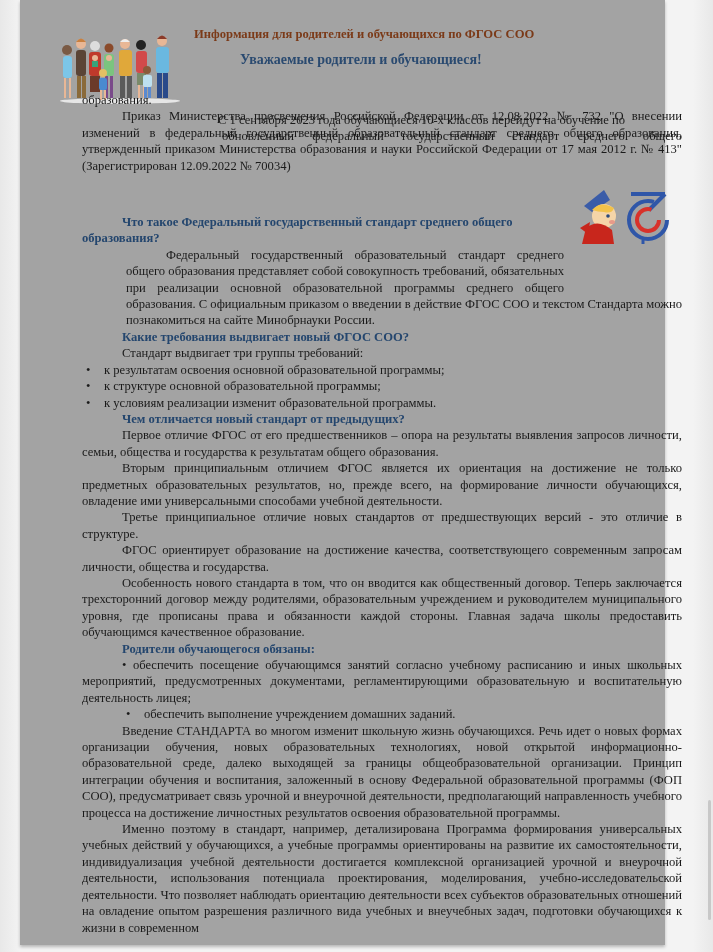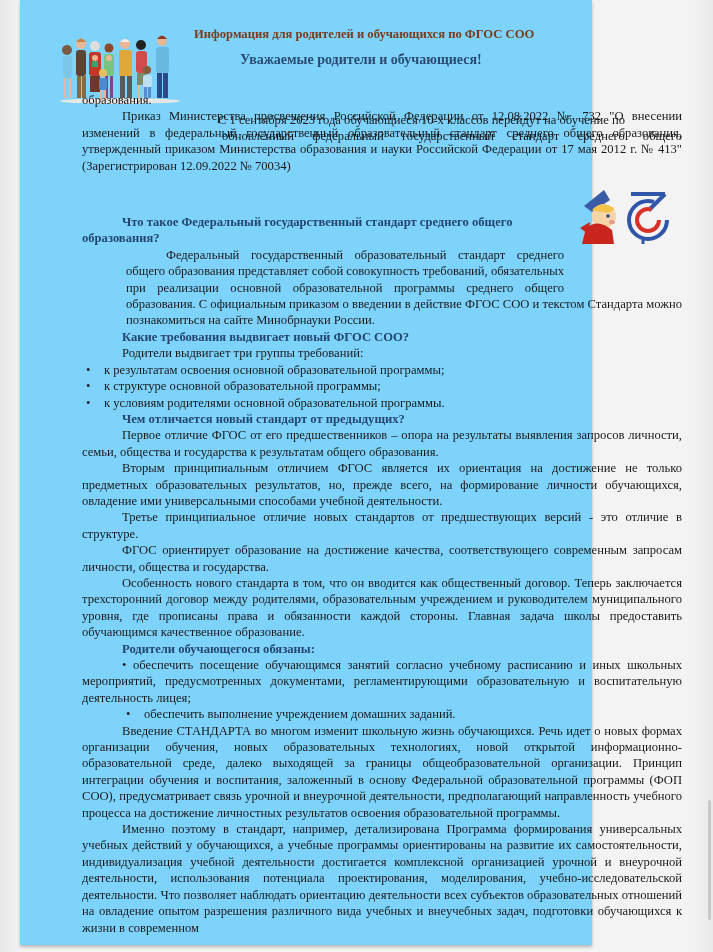--- a/index.html
+++ b/index.html
@@ -4,22 +4,22 @@
   <style>
     html, body { margin: 0; padding: 0; }
     body {
       width: 713px; height: 952px; overflow: hidden;
       background: linear-gradient(to right, #e8e8e8 0px, #f3f3f3 20px, #f3f3f3 693px, #e8e8e8 713px);
       font-family: "Liberation Serif", serif;
       color: #1a1a1a;
       position: relative;
     }
     .page {
-      position: absolute; left: 20px; top: 0; width: 572px; height: 945px;
-      background: #7dd3fc;
+      position: absolute; left: 20px; top: 0; width: 645px; height: 945px;
+      background: #a3a3a3;
       box-shadow: 0 2px 3px rgba(0,0,0,0.25);
     }
     .scrollbar {
       position: absolute; right: 2px; top: 800px; width: 3px; height: 120px;
       background: #c8c8c8; border-radius: 2px;
     }
     .content {
       position: absolute; left: 62px; top: 0; width: 600px;
       font-size: 12.6px; line-height: 16.4px;
     }
@@ -132,25 +132,25 @@
     <p class="indent">Приказ Министерства просвещения Российской Федерации от 12.08.2022 № 732 "О внесении изменений в федеральный государственный образовательный стандарт среднего общего образования, утвержденный приказом Министерства образования и науки Российской Федерации от 17 мая 2012 г. № 413" (Зарегистрирован 12.09.2022 № 70034)</p>
 
     <div style="width:470px;">
       <p class="indent sec-h" style="text-align:left;margin-top:40px;">Что такое Федеральный государственный стандарт среднего общего образования?</p>
     </div>
     <p class="indent" style="position:relative;margin-left:44px;">
       <span style="float:right;width:118px;height:34px;"></span><span>Федеральный государственный образовательный стандарт среднего общего образования представляет собой совокупность требований, обязательных при реализации основной образовательной программы среднего общего образования. С официальным приказом о введении в действие ФГОС СОО и текстом Стандарта можно познакомиться на сайте Минобрнауки России.</span>
     </p>
 
     <p class="indent sec-h">Какие требования выдвигает новый ФГОС СОО?</p>
-    <p class="indent">Родители выдвигает три группы требований:</p>
+    <p class="indent">Стандарт выдвигает три группы требований:</p>
     <ul>
       <li><span class="bul">•</span><span>к результатам освоения основной образовательной программы;</span></li>
       <li><span class="bul">•</span><span>к структуре основной образовательной программы;</span></li>
-      <li><span class="bul">•</span><span>к условиям родителями основной образовательной программы.</span></li>
+      <li><span class="bul">•</span><span>к условиям реализации изменит образовательной программы.</span></li>
     </ul>
 
     <p class="indent sec-h">Чем отличается новый стандарт от предыдущих?</p>
     <p class="indent">Первое отличие ФГОС от его предшественников – опора на результаты выявления запросов личности, семьи, общества и государства к результатам общего образования.</p>
     <p class="indent">Вторым принципиальным отличием ФГОС является их ориентация на достижение не только предметных образовательных результатов, но, прежде всего, на формирование личности обучающихся, овладение ими универсальными способами учебной деятельности.</p>
     <p class="indent">Третье принципиальное отличие новых стандартов от предшествующих версий - это отличие в структуре.</p>
     <p class="indent">ФГОС ориентирует образование на достижение качества, соответствующего современным запросам личности, общества и государства.</p>
     <p class="indent">Особенность нового стандарта в том, что он вводится как общественный договор. Теперь заключается трехсторонний договор между родителями, образовательным учреждением и руководителем муниципального уровня, где прописаны права и обязанности каждой стороны. Главная задача школы предоставить обучающимся качественное образование.</p>
 
     <p class="indent sec-h">Родители обучающегося обязаны:</p>

